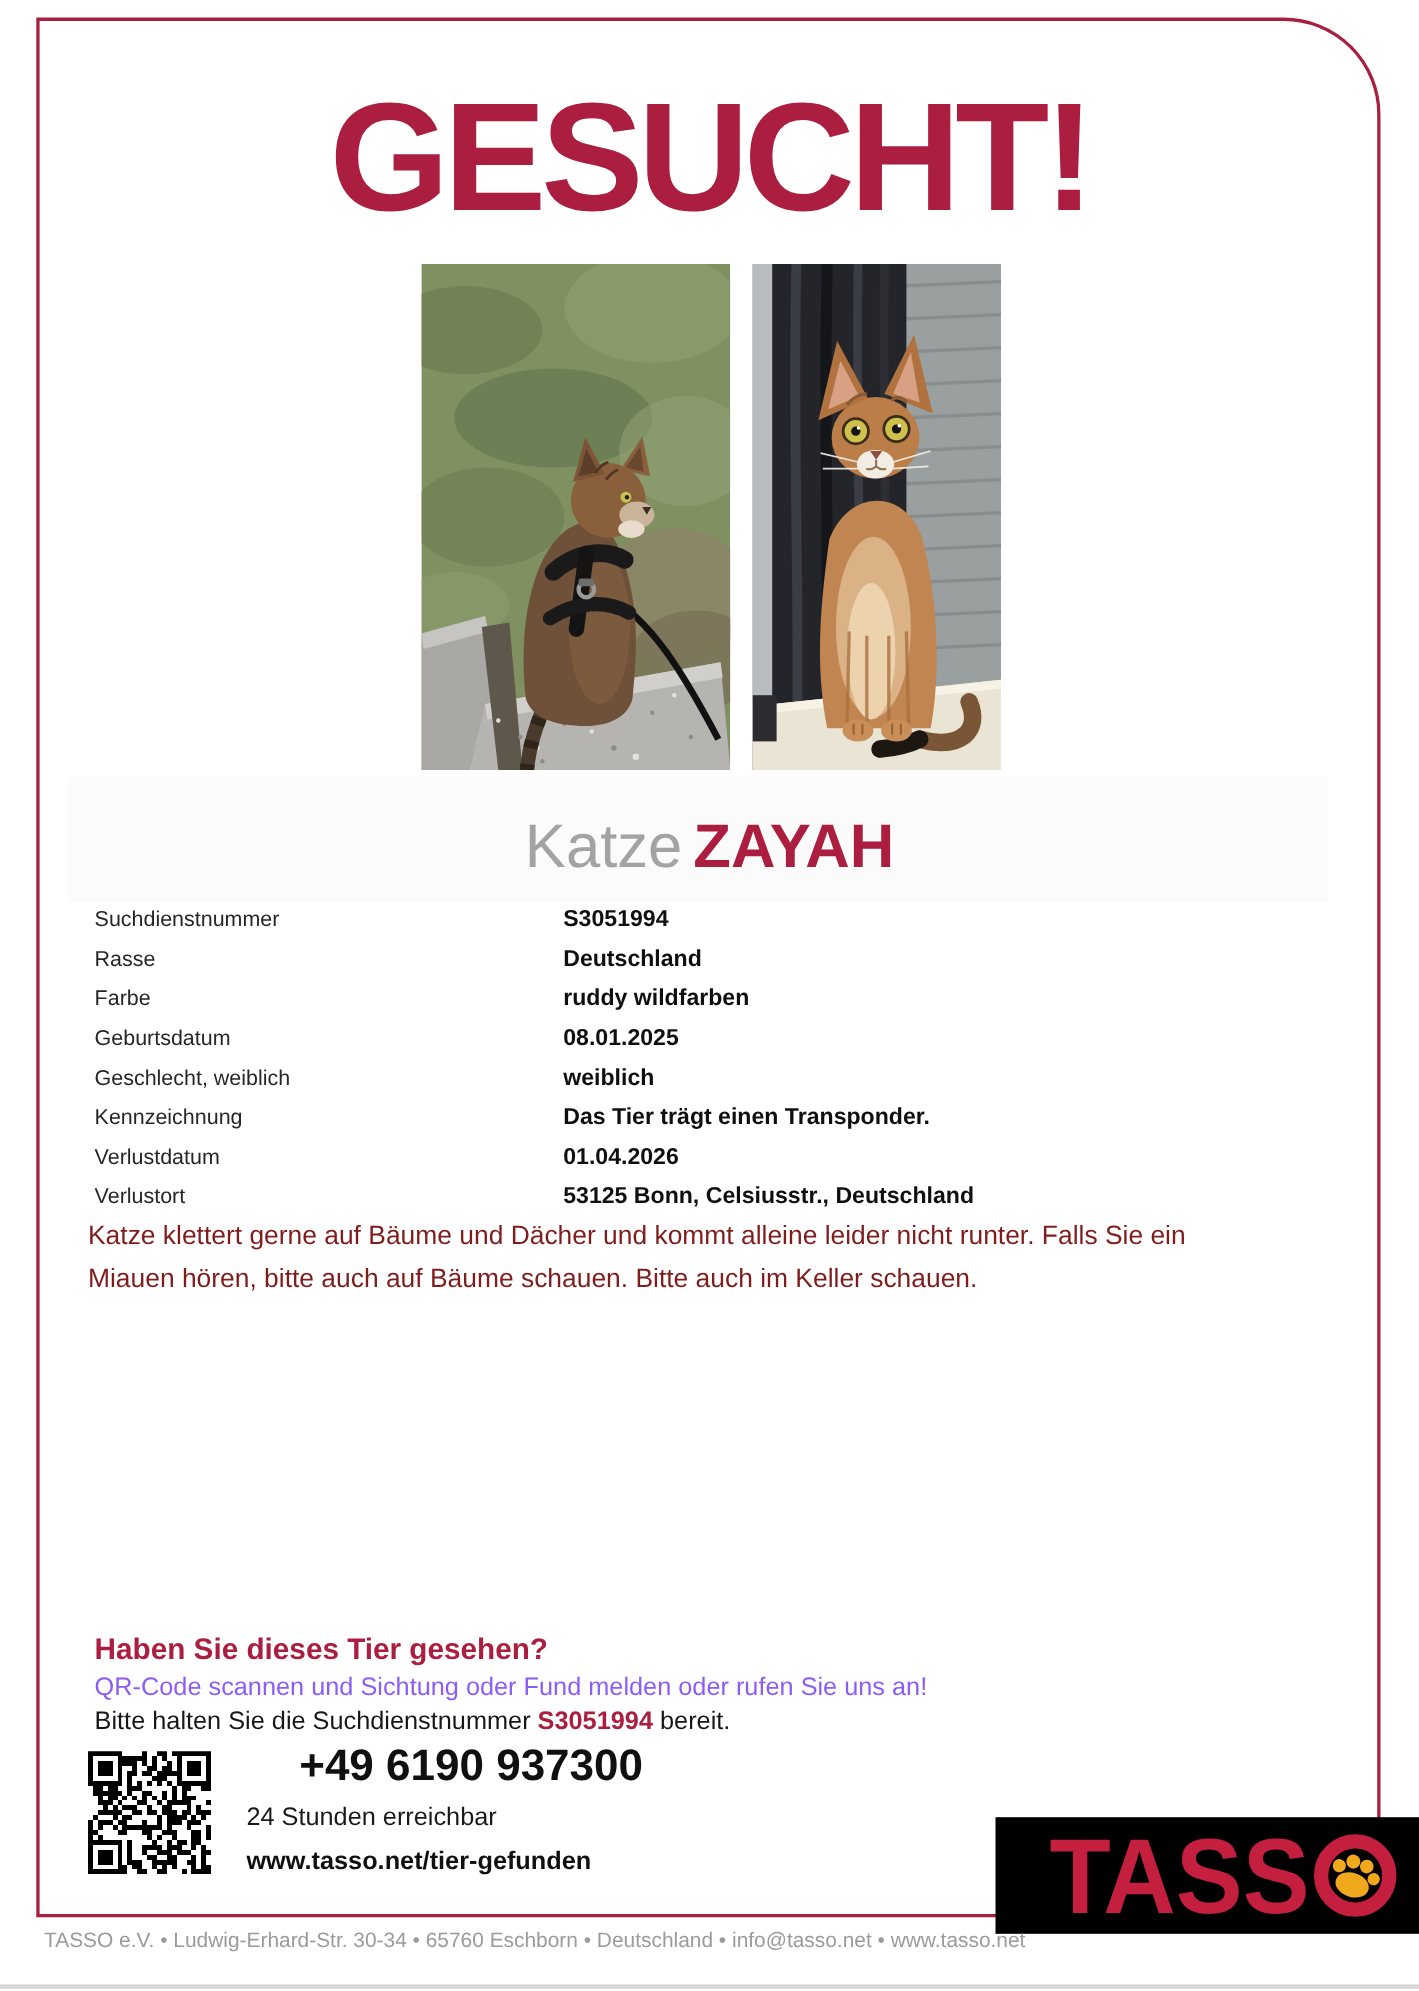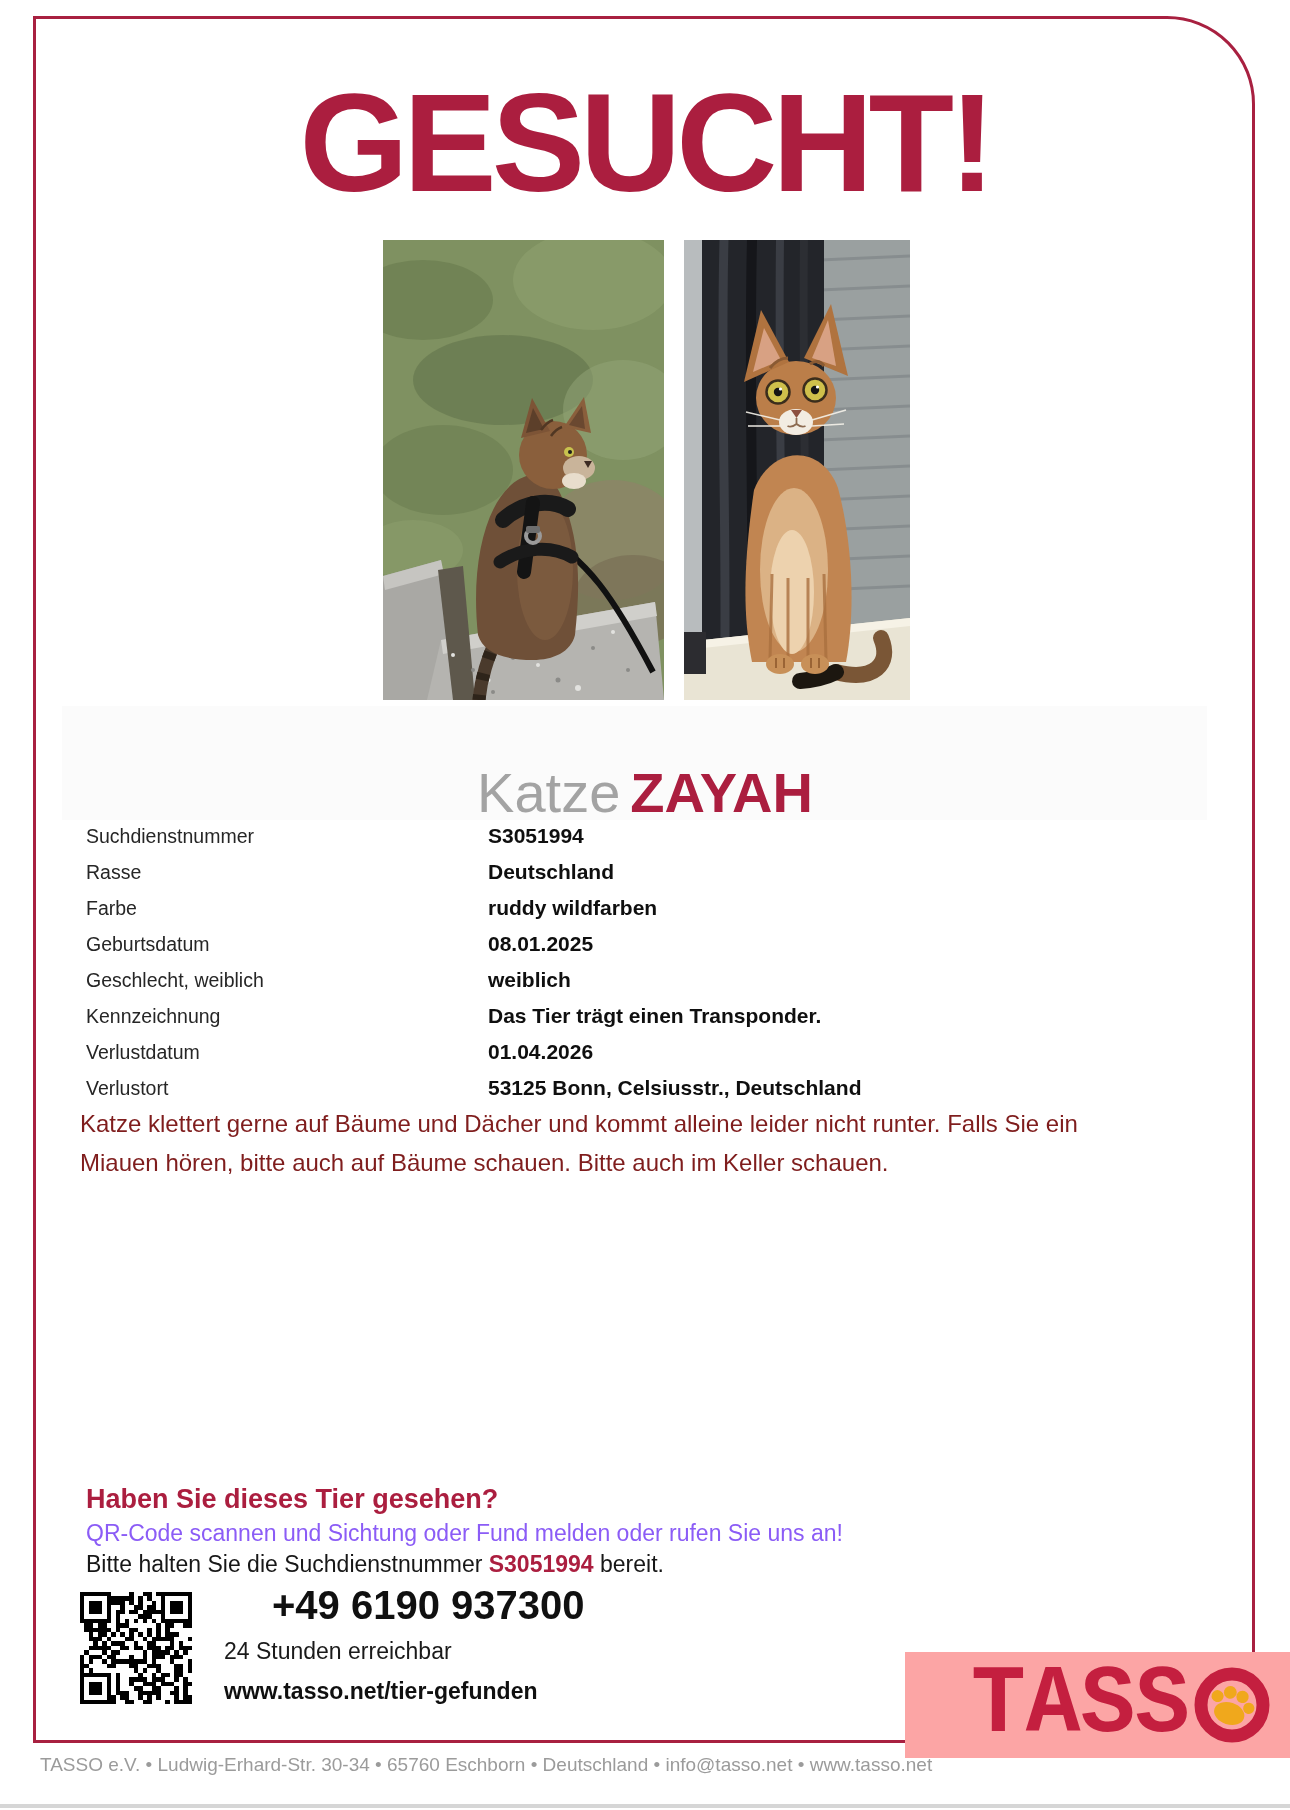--- a/index.html
+++ b/index.html
@@ -20,27 +20,27 @@
   }
   .photo { position:absolute; top:240px; height:460px; overflow:hidden; }
   .photo svg { display:block; }
   .photo-left  { left:383px; width:281px; }
   .photo-right { left:684px; width:226px; }
   .heading-panel {
     position:absolute; left:62px; top:706px; width:1145px; height:114px;
     background:#fbfbfb;
   }
   .pet-heading {
-    position:absolute; left:0; top:760px; width:1290px; text-align:center;
+    position:absolute; left:0; top:736px; width:1290px; text-align:center;
     font-size:56px;
   }
   .pet-heading .species { color:#a3a3a3; font-weight:400; }
   .pet-heading .name { color:#ab1e3f; font-weight:bold; margin-left:10px; }
   .details { position:absolute; left:86px; top:818px; width:1120px; }
-  .detail-row { display:grid; grid-template-columns:402px 1fr; height:36px; align-items:center; }
+  .detail-row { display:grid; grid-template-columns:402px 1fr; height:36px; align-items:center;gap:24px; }
   .detail-label { font-size:19.5px; color:#262626; }
   .detail-value { font-size:21px; font-weight:bold; color:#0f0f0f; }
   .description {
     position:absolute; left:80px; top:1104px; width:1075px;
     font-size:24px; line-height:39px; color:#7f1d1d;
   }
   .sighting-headline {
     position:absolute; left:86px; top:1484px;
     font-size:27px; font-weight:bold; color:#ab1e3f;
   }
@@ -52,23 +52,22 @@
     position:absolute; left:224px; top:1583px;
     font-size:40px; font-weight:bold; color:#101010;margin-left:48px;
   }
   .availability { position:absolute; left:224px; top:1638px; font-size:23px; color:#1a1a1a; }
   .report-url {
     position:absolute; left:224px; top:1678px;
     font-size:23px; font-weight:bold; color:#101010; text-decoration:none;
   }
   .logo {
     position:absolute; left:905px; top:1652px; width:385px; height:106px;
-    background:#fca5a5; display:flex; align-items:center; justify-content:flex-end;
+    background:#000000; display:flex; align-items:center; justify-content:flex-end;
     padding-right:18px;
-    font-family:Liberation Mono, monospace;
   }
   .logo-text {
     font-size:97px; font-weight:bold; color:#c41f3f; letter-spacing:0px;
     line-height:1; transform:scaleX(.94); transform-origin:right center;
   }
   .logo-o { width:80px; height:80px; margin-left:2px; }
   .footer-line {
     position:absolute; left:40px; top:1754px; width:1210px;
     font-size:19px; color:#9b9b9b;
   }

